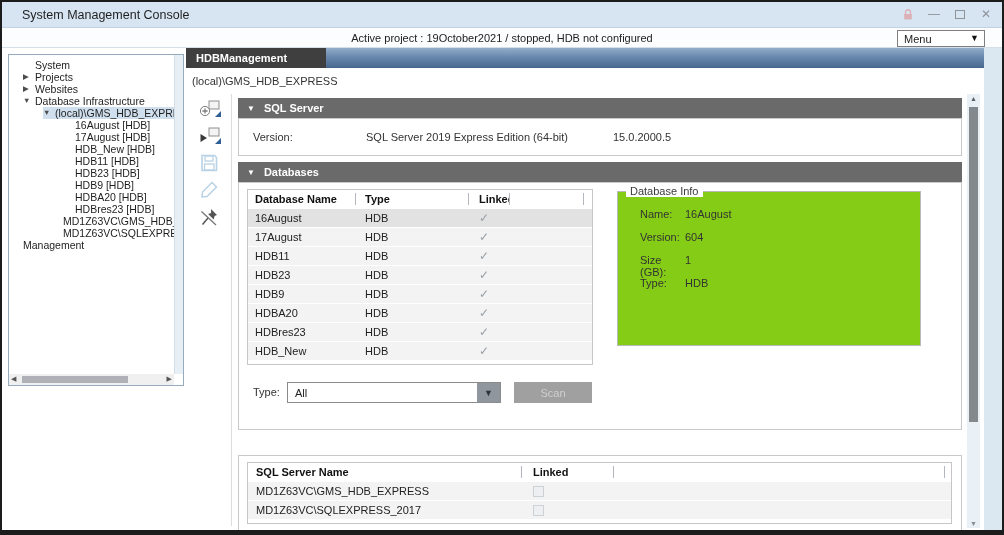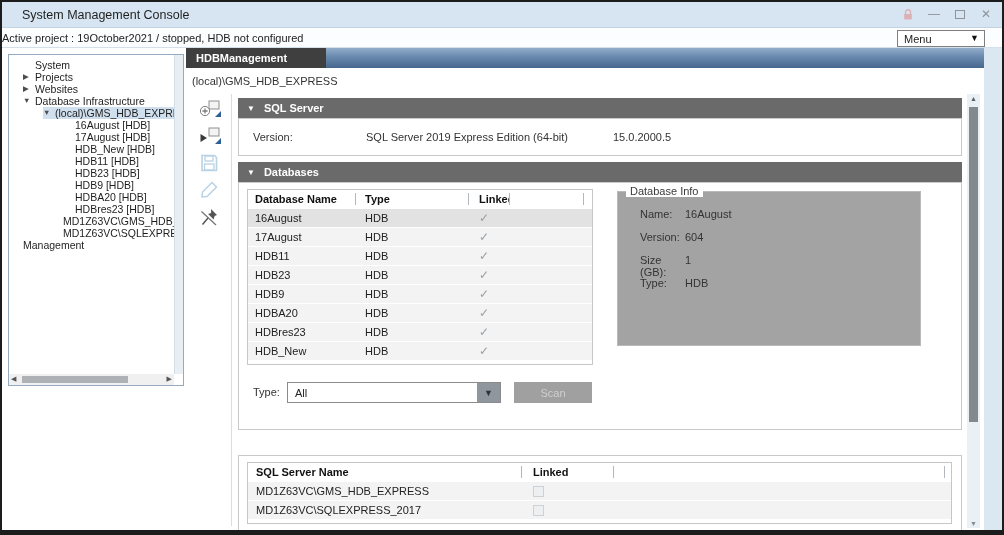--- a/index.html
+++ b/index.html
@@ -13,21 +13,21 @@
   .titlebar { position:absolute; left:0; top:0; width:1000px; height:26px;
     background:#d7e5f2; border-bottom:1px solid #c2d3e2; }
   .title-text { position:absolute; left:20px; top:6px; font-size:12.5px; color:#1f1f1f; }
   .win-controls { position:absolute; right:8px; top:4px; display:flex; align-items:center; gap:10px; }
   .wc-btn { width:16px; height:16px; display:flex; align-items:center; justify-content:center;
     color:#8e949a; font-size:12px; cursor:default; }
   .wc-max { width:10px; height:9px; border:1.5px solid #8e949a; }
   
   .menubar { position:absolute; left:0; top:26px; width:1000px; height:20px;
     background:#fbfdfe; border-bottom:1px solid #d3dfe9; }
-  .active-project { position:absolute; left:0; right:0; top:4px; 
+  .active-project { position:absolute; left:0; right:0; top:4px; text-align:center;
     font-size:11px; color:#222; }
   .menu-combo { position:absolute; right:17px; top:2px; width:88px; height:17px;
     background:#fff; border:1px solid #7f7f7f; font-size:11px; color:#222; }
   .menu-combo .lbl { position:absolute; left:6px; top:2px; }
   .menu-combo .arr { position:absolute; right:5px; top:2px; font-size:9px; color:#111; }
   
   .tree-panel { position:absolute; left:6px; top:52px; width:176px; height:332px;
     background:#fff; border:1px solid #97abbe; }
   .tree-items { position:absolute; left:0; top:4px; right:9px; bottom:11px; overflow:hidden; }
   .tree-row { display:flex; height:12px; line-height:12px; font-size:10.5px; color:#1e1e1e; white-space:nowrap; }
@@ -79,21 +79,21 @@
   #db-table .c-rest { flex:1; }
   #db-table .c-end { width:8px; }
   #dist-table .c-name { width:273px; padding-left:8px; }
   #dist-table .c-linked { width:91px; padding-left:11px; }
   #dist-table .c-rest { flex:1; }
   #dist-table .c-end { width:6px; }
   .checkmark { color:#9aa1a7; font-size:12px; }
   .checkbox { width:11px; height:11px; background:#edeff1; border:1px solid #ccd1d5; }
   
   .groupbox { position:absolute; left:378px; top:8px; width:304px; height:155px;
-    border:1px solid #b9b9b9; background:#a3a3a3; }
+    border:1px solid #b9b9b9; background:#84cc16; }
   .groupbox .legend { position:absolute; top:-7px; left:8px; background:#fff; padding:0 4px;
     font-size:11px; color:#3a3a3a; }
   .info-rows { position:absolute; left:22px; top:16px; right:8px; }
   .info-row { display:flex; height:23px; font-size:11px; color:#333; }
   .info-row .lab { width:45px; flex:0 0 45px; }
   
   .type-label { position:absolute; left:14px; top:203px; font-size:11px; color:#333; }
   .type-combo { position:absolute; left:48px; top:199px; width:214px; height:21px;
     background:#fff; border:1px solid #8b8b8b; }
   .type-combo .val { position:absolute; left:7px; top:4px; font-size:11px; color:#222; }

